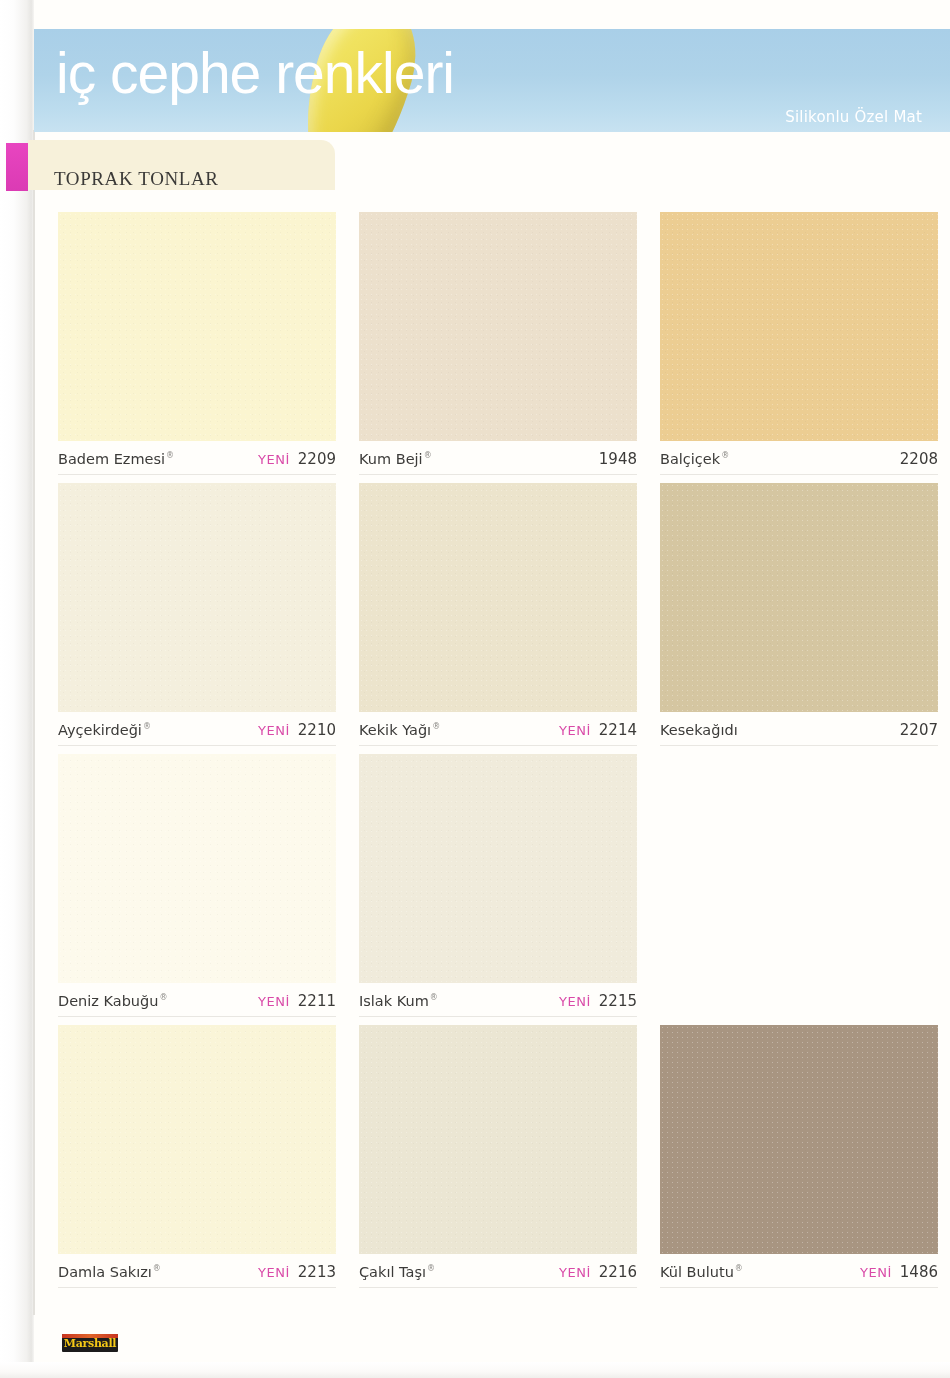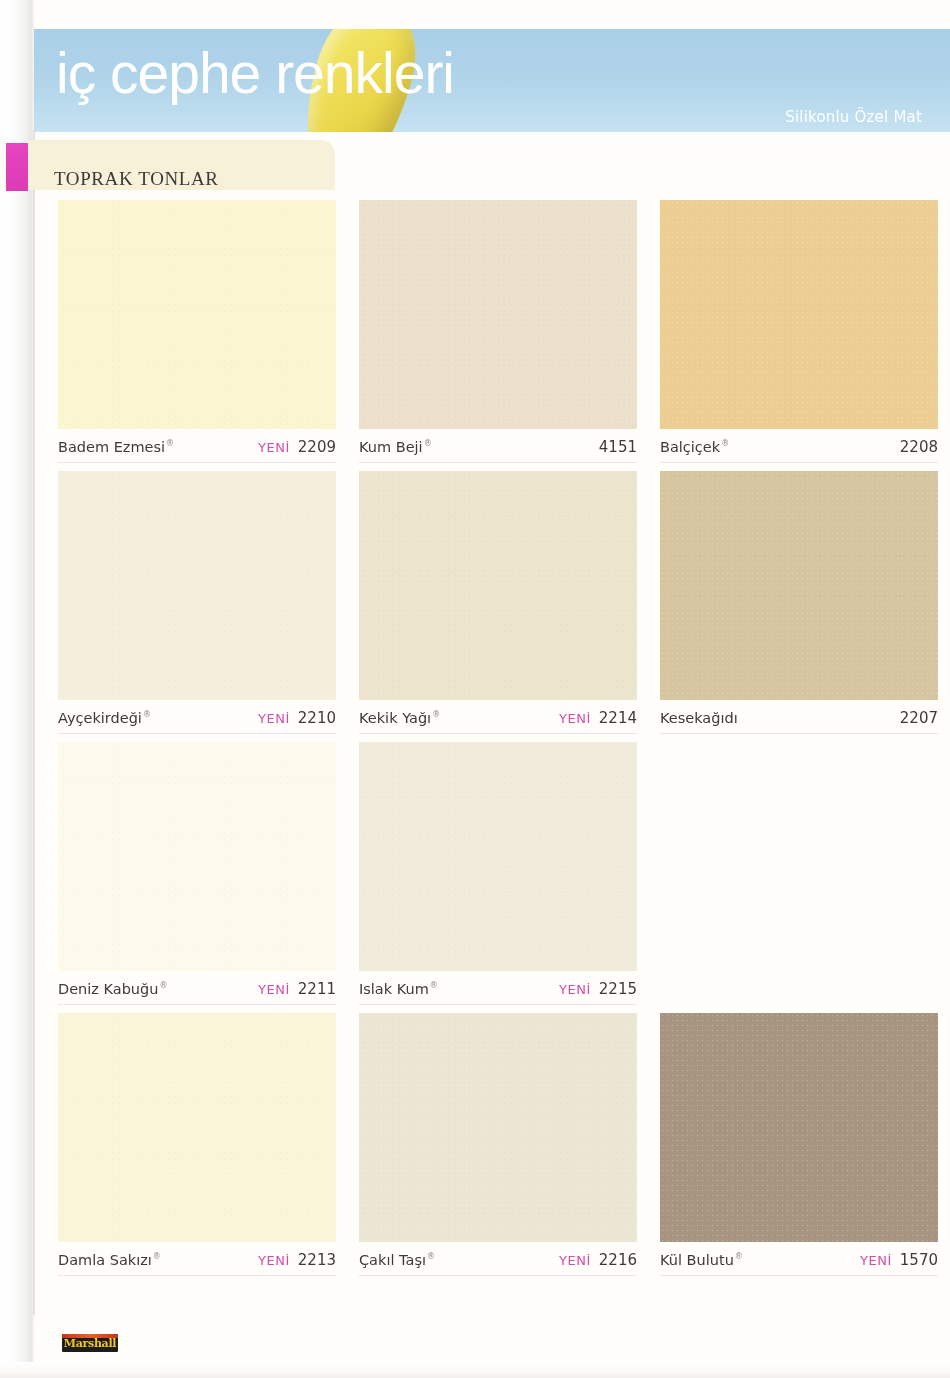--- a/index.html
+++ b/index.html
@@ -206,21 +206,21 @@
     left: 54px; top: 168px;
     font-size: 19px;
     color: #3b3a38;
     letter-spacing: .6px;
     font-family: Liberation Serif, serif;
   }
 
   
   .grid {
     position: absolute;
-    left: 58px; top: 200px;
+    left: 58px; top: 212px;
     width: 880px;
   }
   .row {
     display: flex;
     gap: 23px;
     margin-bottom: 8px;
   }
   .cell {
     width: 278px;
   }
@@ -334,21 +334,21 @@
             <span class="spacer"></span>
             <span class="yeni">YENİ</span>
             <span class="code">2209</span>
           </div>
         </div>
         <div class="cell">
           <div class="swatch" style="background: rgb(236, 224, 204);"></div>
           <div class="label-row">
             <span class="name">Kum Beji<span class="reg">®</span></span>
             <span class="spacer"></span>
-            <span class="code">4151</span>
+            <span class="code">1948</span>
           </div>
         </div>
         <div class="cell">
           <div class="swatch" style="background: rgb(236, 205, 146);"></div>
           <div class="label-row">
             <span class="name">Balçiçek<span class="reg">®</span></span>
             <span class="spacer"></span>
             <span class="code">2208</span>
           </div>
         </div>
@@ -419,21 +419,21 @@
             <span class="yeni">YENİ</span>
             <span class="code">2216</span>
           </div>
         </div>
         <div class="cell">
           <div class="swatch" style="background: rgb(168, 149, 129);"></div>
           <div class="label-row">
             <span class="name">Kül Bulutu<span class="reg">®</span></span>
             <span class="spacer"></span>
             <span class="yeni">YENİ</span>
-            <span class="code">1570</span>
+            <span class="code">1486</span>
           </div>
         </div>
       </div>
     </div>
 
   <div class="logo">
     <div class="logo-stripe"></div>
     <div class="logo-text">Marshall</div>
   </div>
 

